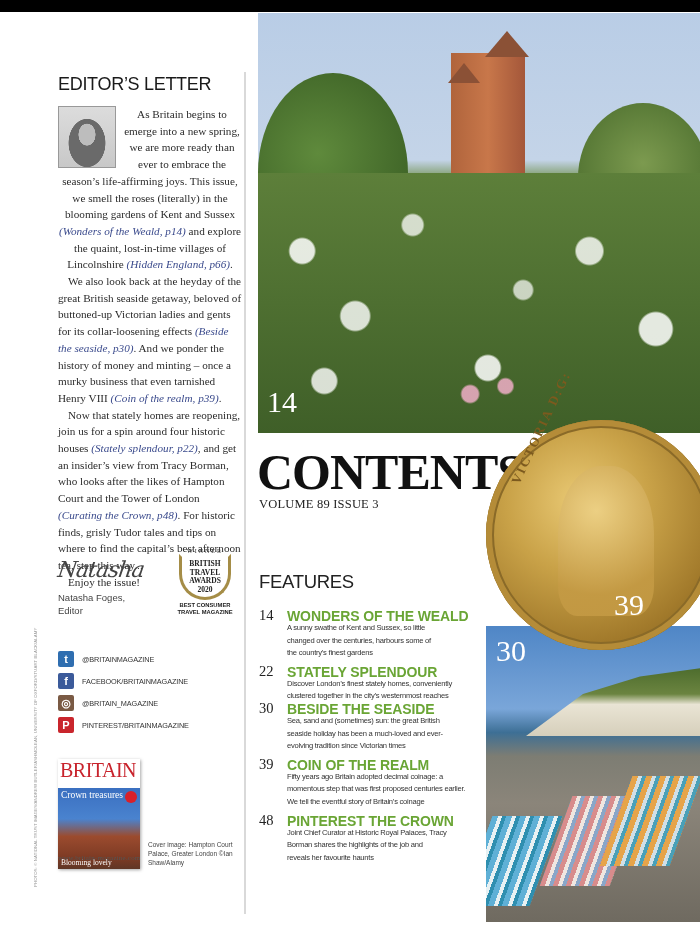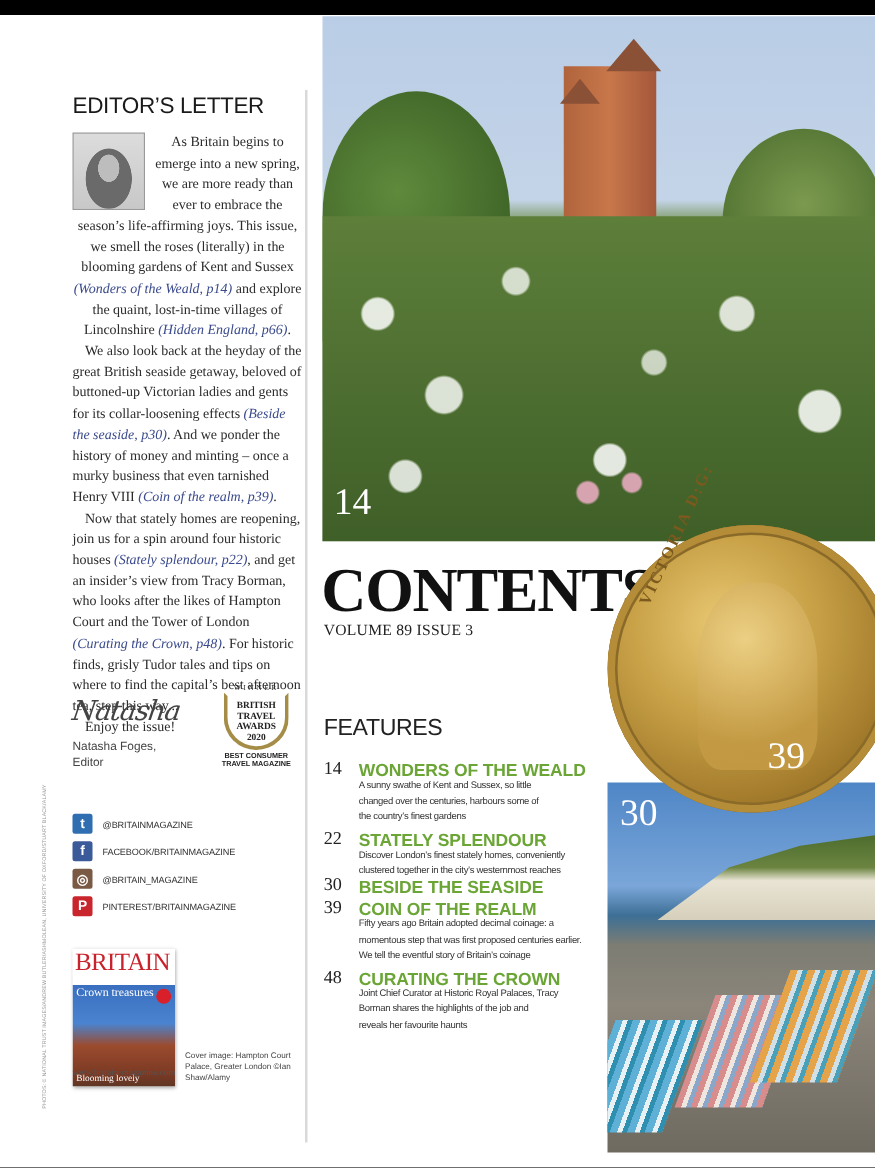--- a/index.html
+++ b/index.html
@@ -201,26 +201,27 @@
       <div class="desc" style="width:152px">A sunny swathe of Kent and Sussex, so little changed over the centuries, harbours some of the country’s finest gardens</div>
     </div>
     <div class="feature" style="">
       <span class="num">22</span>
       <div class="title" style="color: rgb(106, 165, 53);">STATELY SPLENDOUR</div>
       <div class="desc" style="width:192px">Discover London’s finest stately homes, conveniently clustered together in the city’s westernmost reaches</div>
     </div>
     <div class="feature" style="margin-bottom:6px">
       <span class="num">30</span>
       <div class="title" style="color: rgb(106, 165, 53);">BESIDE THE SEASIDE</div>
+      <div class="desc" style="width:172px">Sea, sand and (sometimes) sun: the great British seaside holiday has been a much-loved and ever-evolving tradition since Victorian times</div>
     </div>
     <div class="feature" style="margin-bottom:6px">
       <span class="num">39</span>
       <div class="title" style="color: rgb(106, 165, 53);">COIN OF THE REALM</div>
       <div class="desc" style="width:180px">Fifty years ago Britain adopted decimal coinage: a momentous step that was first proposed centuries earlier. We tell the eventful story of Britain’s coinage</div>
     </div>
     <div class="feature">
       <span class="num">48</span>
-      <div class="title" style="color: rgb(106, 165, 53);">CURATING THE CROWN</div>
+      <div class="title" style="color: rgb(106, 165, 53);">PINTEREST THE CROWN</div>
       <div class="desc" style="width:160px">Joint Chief Curator at Historic Royal Palaces, Tracy Borman shares the highlights of the job and reveals her favourite haunts</div>
     </div>
   </div>
 
 </div>
 
 </body></html>

